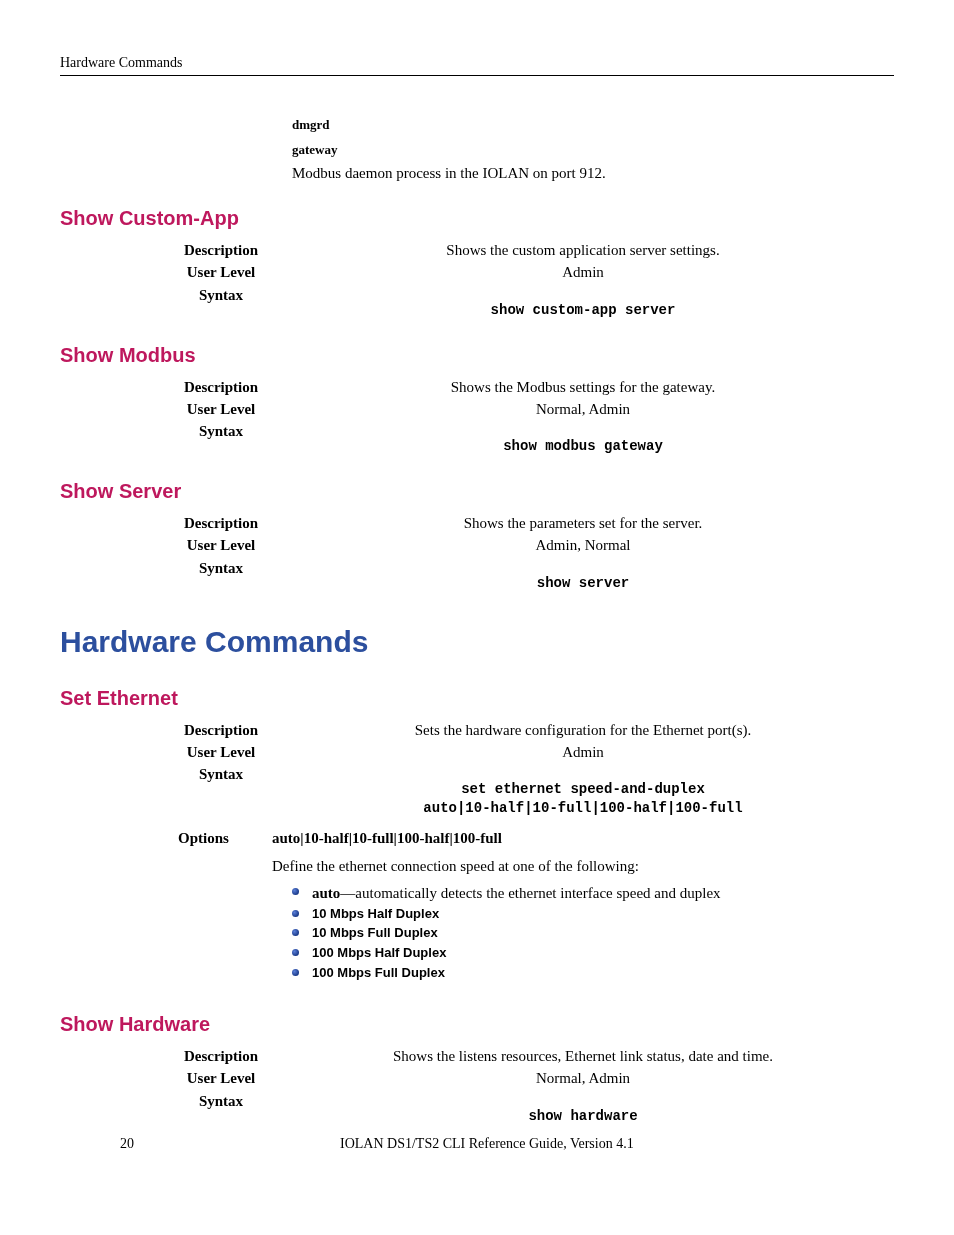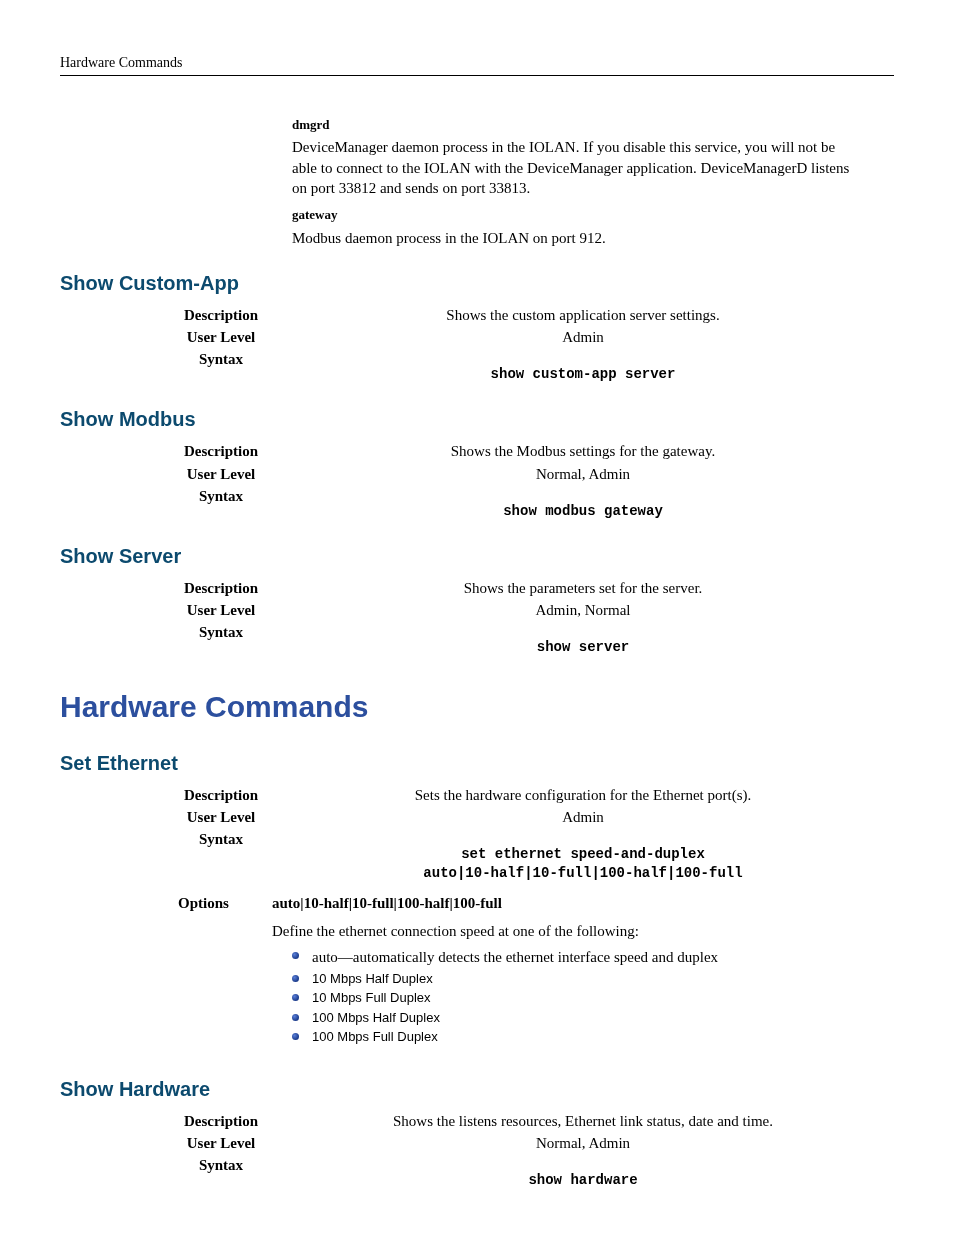--- a/index.html
+++ b/index.html
@@ -37,21 +37,21 @@
     font-family: Arial, Helvetica, sans-serif;
     font-weight: bold;
     font-size: 30px;
     color: #2c4f9e;
     margin: 30px 0 12px 0;
   }
   h2.subsection {
     font-family: Arial, Helvetica, sans-serif;
     font-weight: bold;
     font-size: 20px;
-    color: #0c4a6e;
+    color: #be185d;
     margin: 22px 0 8px 0;
   }
   .def-table {
     margin-left: 118px;
     display: grid;
     grid-template-columns: 86px 1fr;
     row-gap: 2px;
     column-gap: 8px;
     text-align: center;
   }
@@ -98,21 +98,21 @@
     width: 7px;
     height: 7px;
     border-radius: 50%;
     background: radial-gradient(circle at 35% 35%, #5a7fd8 0%, #1a3a8a 70%);
   }
   .bullet-list li .serif {
     font-family: "Times New Roman", Times, serif;
     font-size: 15px;
   }
   .bullet-list li .bold {
-    font-weight: normal;
+    font-weight: bold;
   }
   .footer {
     position: absolute;
     bottom: 40px;
     left: 60px;
     right: 60px;
     font-size: 14px;
     display: flex;
   }
   .footer .pageno {
@@ -130,21 +130,20 @@
 <body>
 
 <div class="page-container">
 
   <div class="header-line">
     <span>Hardware Commands</span>
   </div>
 
   <div class="indent-block">
     <div class="option-title">dmgrd</div>
-    <div class="body-text">DeviceManager daemon process in the IOLAN. If you disable this service, you will not be able to connect to the IOLAN with the DeviceManager application. DeviceManagerD listens on port 33812 and sends on port 33813.</div>
     <div class="option-title">gateway</div>
     <div class="body-text">Modbus daemon process in the IOLAN on port 912.</div>
   </div>
 
   <h2 class="subsection">Show Custom-App</h2>
   <div class="def-table">
     <div class="def-label">Description</div>
     <div class="def-value">Shows the custom application server settings.</div>
     <div class="def-label">User Level</div>
     <div class="def-value">Admin</div>
@@ -203,14 +202,18 @@
   <h2 class="subsection" style="margin-top:28px;">Show Hardware</h2>
   <div class="def-table">
     <div class="def-label">Description</div>
     <div class="def-value">Shows the listens resources, Ethernet link status, date and time.</div>
     <div class="def-label">User Level</div>
     <div class="def-value">Normal, Admin</div>
     <div class="def-label">Syntax</div>
     <div class="def-value mono">show hardware</div>
   </div>
 
+  <div class="footer">
+    <div class="pageno">20</div>
+    <div class="guide">IOLAN DS1/TS2 CLI Reference Guide, Version 4.1</div>
+  </div>
 
 </div>
 
 </body></html>

